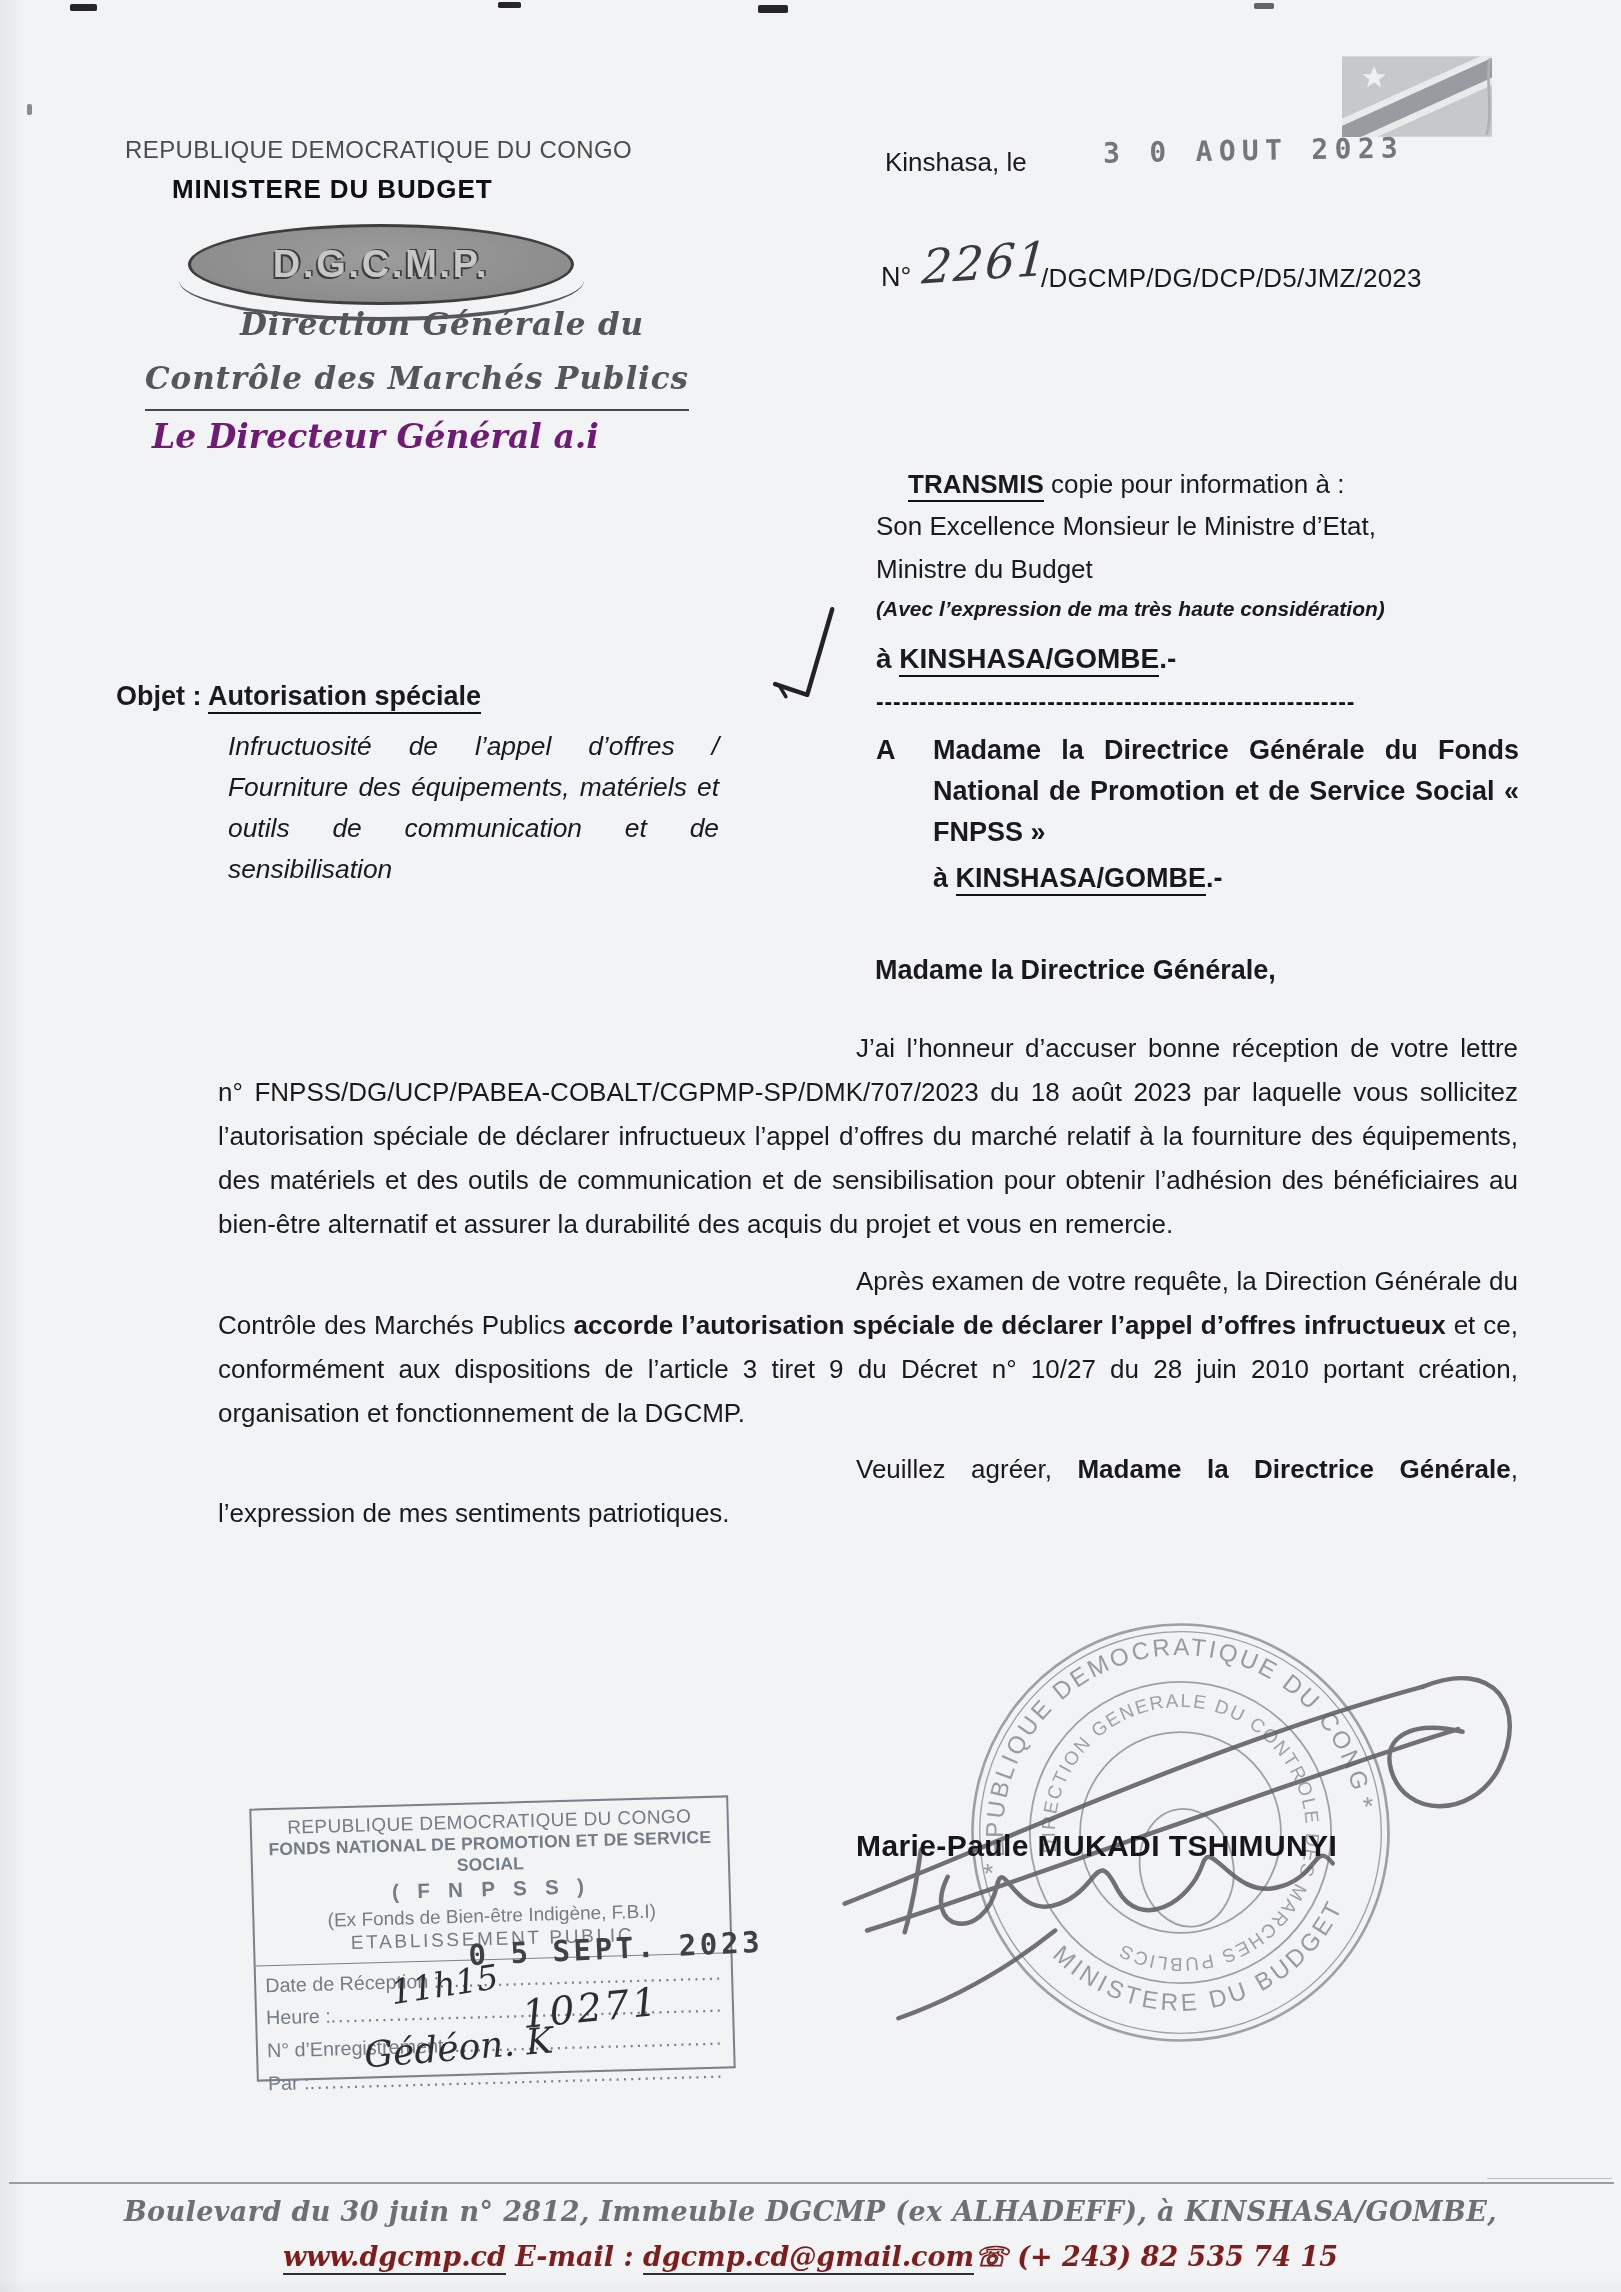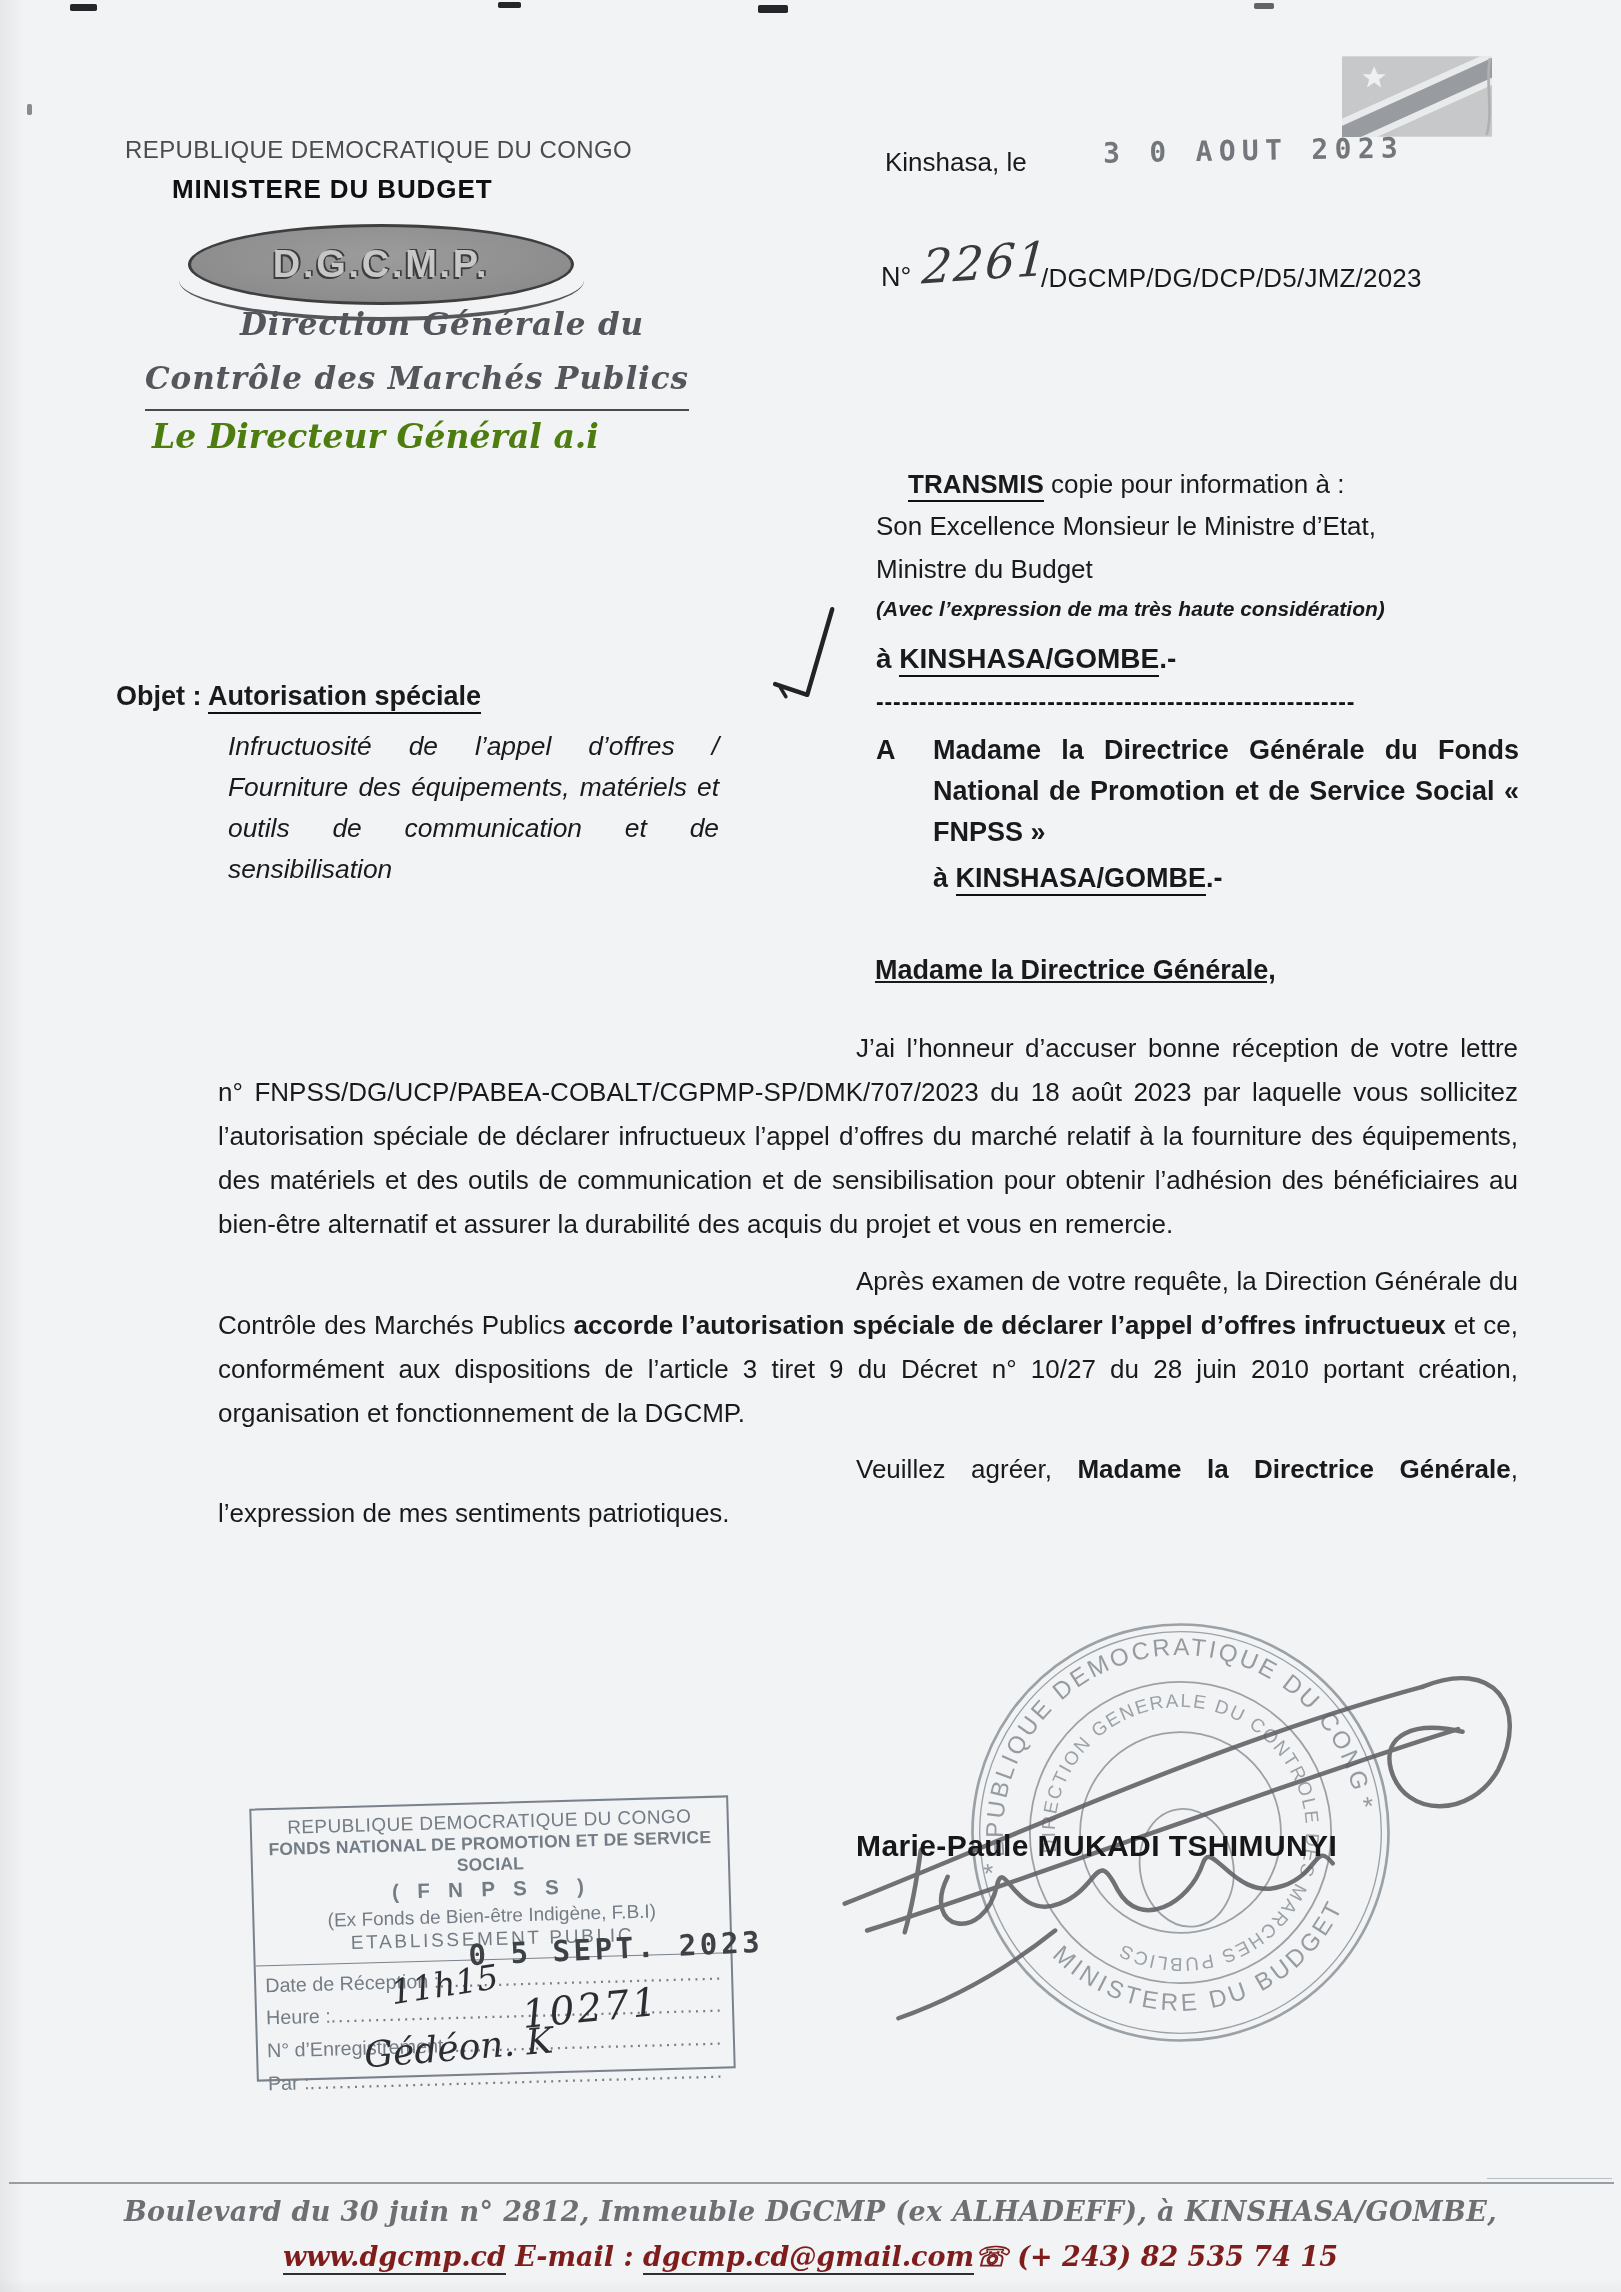--- a/index.html
+++ b/index.html
@@ -18,21 +18,21 @@
         radial-gradient(ellipse at 50% 40%, #9c9c9c 0%, #8d8d8d 70%, #7c7c7c 100%);
         border:3.6px solid #3e3e40;border-radius:50%;display:flex;align-items:center;justify-content:center;}
   .seal-ellipse span{font-size:38px;font-weight:bold;color:#c7c7c7;letter-spacing:2.7px;
         text-shadow:-1.8px 1.8px 0 #3c3c3e, 1.8px -0.9px 0 #3c3c3e;}
   .seal-swoosh{left:179px;top:240px;width:405px;height:77px;border:none;
         border-bottom:4.5px solid #55555a;border-radius:50%;}
   .script-gray{font-family:"DejaVu Serif",serif;font-style:italic;font-weight:600;color:#55565b;}
   .script1{left:240px;top:306px;font-size:31px;letter-spacing:0.9px;}
   .script2{left:145px;top:360px;font-size:31px;letter-spacing:0.9px;border-bottom:2.7px solid #4a4a4e;padding-bottom:13px;}
   .dg-ai{left:152px;top:417px;font-size:33px;font-weight:bold;font-style:italic;
-         font-family:"DejaVu Serif",serif;color:#4d7c0f;}
+         font-family:"DejaVu Serif",serif;color:#701a75;}
 
   
   .kinshasa{left:885px;top:147px;font-size:26px;}
   .datestamp{left:1103px;top:134px;font-size:28px;font-weight:bold;color:#5e6266;
          font-family:"DejaVu Sans Mono",monospace;letter-spacing:6.3px;transform:rotate(-1deg);opacity:.85;}
   .ref-no{left:881px;top:262px;font-size:27px;}
   .ref-hand{left:922px;top:235px;font-size:47px;font-family:"DejaVu Serif",serif;font-style:italic;
          color:#3a3a3e;transform:rotate(-4deg) skewX(-8deg);letter-spacing:1.8px;}
   .ref-suffix{left:1041px;top:263px;font-size:26px;letter-spacing:0.2px;text-align:center;}
 
@@ -50,21 +50,21 @@
   .addressee .a-body{margin-left:57px;text-align:justify;}
   .t-place2{margin-left:57px;font-weight:bold;font-size:27px;margin-top:7.2px;}
 
   
   .objet{left:116px;top:681px;width:618px;}
   .objet .o-line{font-size:27px;font-weight:bold;}
   .objet .o-detail{margin-left:112px;margin-top:14.3px;width:491px;font-size:26.4px;font-style:italic;
         text-align:justify;line-height:41px;}
 
   
-  .salutation{left:875px;top:955px;font-size:27px;font-weight:bold;text-decoration:underline;}
+  .salutation{left:875px;top:955px;font-size:27px;font-weight:bold;}
   .body-text{left:218px;top:1026px;width:1300px;font-size:26px;line-height:44px;text-align:justify;}
   .body-text p{margin:0 0 12.5px 0;text-indent:638px;}
   .body-text p.last{margin-bottom:0;}
   b.inb{font-weight:bold;}
 
   
   .sig-name{left:856px;top:1829px;font-size:30px;font-weight:bold;color:#17171a;z-index:6;letter-spacing:0.4px;}
   .round-stamp{left:951px;top:1603px;z-index:3;opacity:.8;}
   .sig-svg{left:831px;top:1635px;z-index:5;}
   .checkmark{left:768px;top:602px;}

